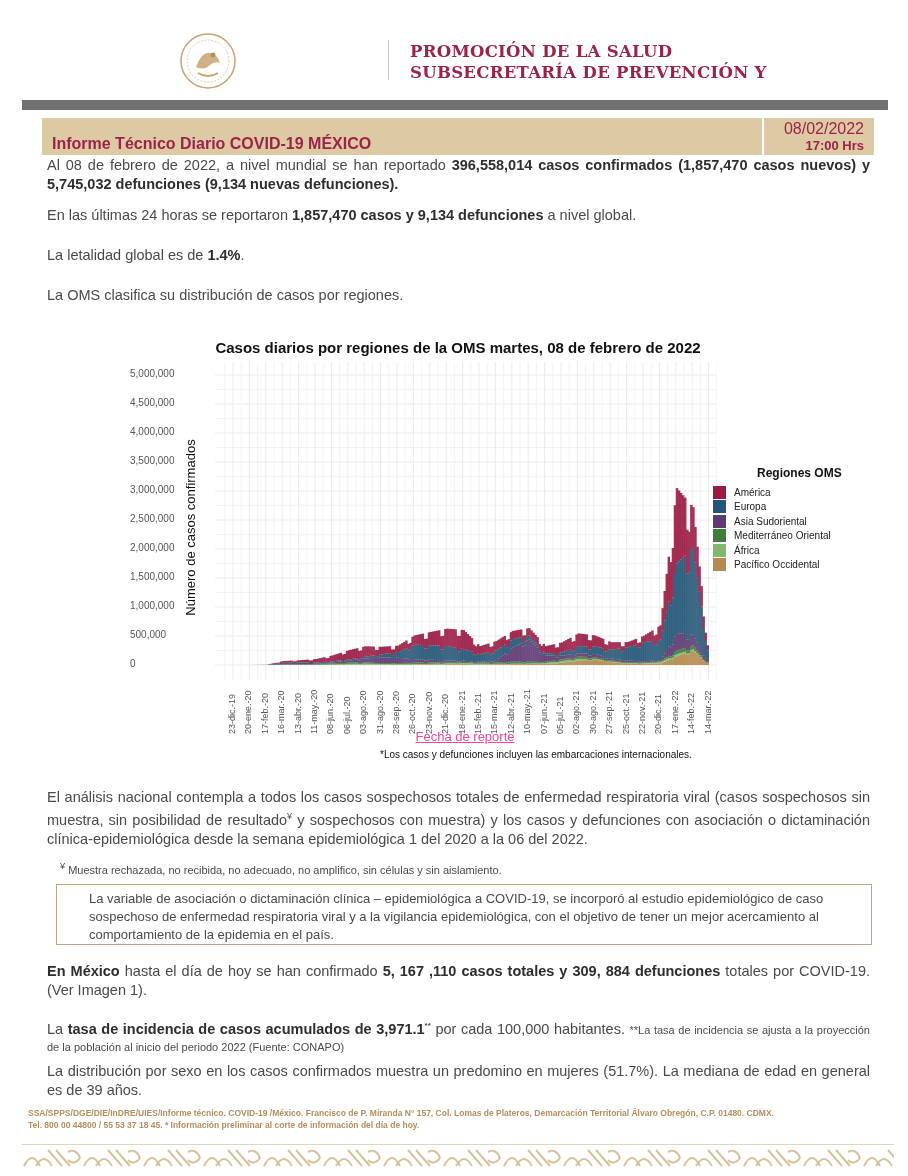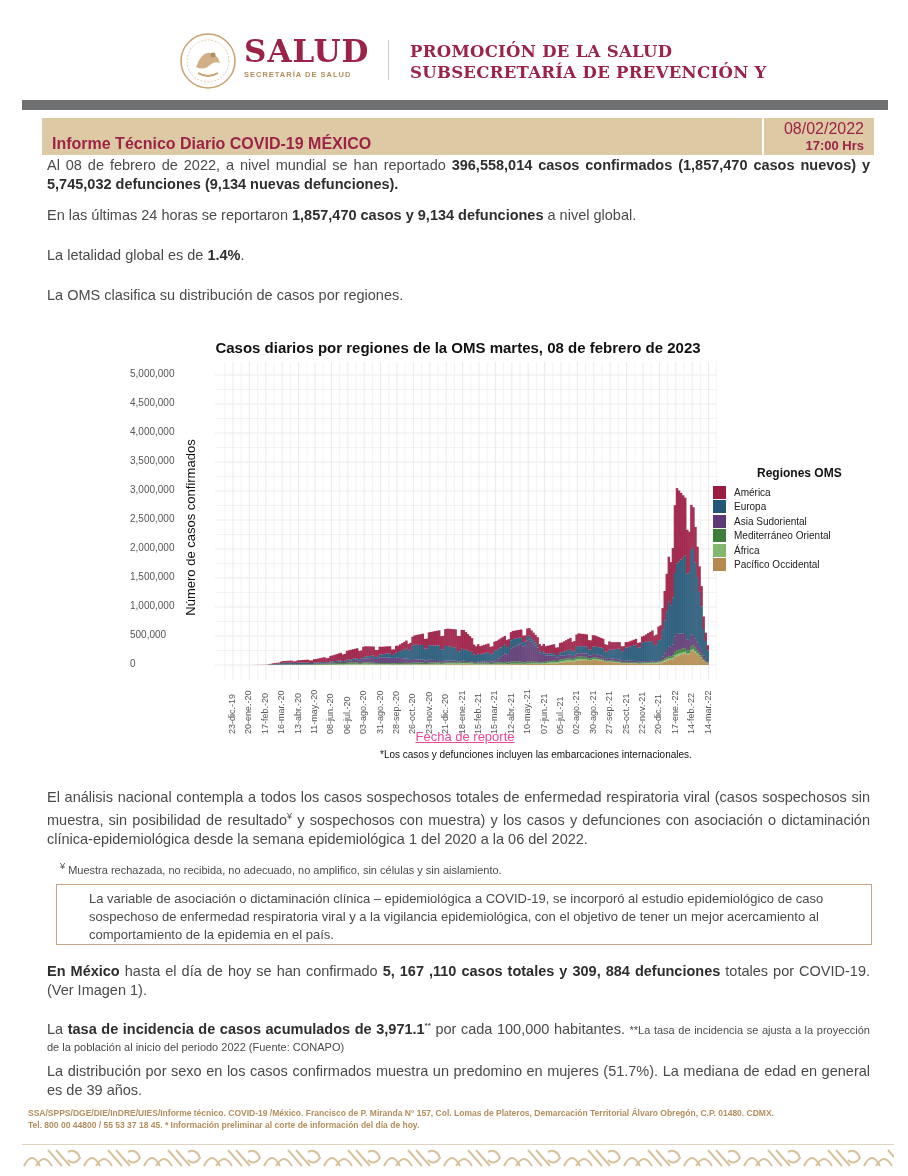--- a/index.html
+++ b/index.html
@@ -51,24 +51,20 @@
 <body>
 
 <div class="header">
   <svg class="seal" viewBox="0 0 56 56">
     <circle cx="28" cy="28" r="27" fill="none" stroke="#c9a273" stroke-width="1.5"></circle>
     <circle cx="28" cy="28" r="21" fill="none" stroke="#d8bb94" stroke-width="0.8" stroke-dasharray="2 1.5"></circle>
     <path d="M16 34 Q22 18 30 20 Q38 22 40 30 Q34 28 30 32 Q24 38 16 34Z" fill="#c9a273" opacity="0.85"></path>
     <path d="M18 40 Q28 46 38 40" fill="none" stroke="#c9a273" stroke-width="2"></path>
     <circle cx="33" cy="22" r="2.5" fill="#b38e5d"></circle>
   </svg>
-  <div class="brand">
-    <div class="brand-main">SALUD</div>
-    <div class="brand-sub">SECRETARÍA DE SALUD</div>
-  </div>
   <div class="header-divider"></div>
   <div class="subsec">
     <div>PROMOCIÓN DE LA SALUD</div>
     <div>SUBSECRETARÍA DE PREVENCIÓN Y</div>
   </div>
 </div>
 
 <div class="gray-bar"></div>
 
 <div class="title-band">
@@ -86,21 +82,21 @@
 <div class="para" style="top:206px;">
   <span>En las últimas 24 horas se reportaron </span><b>1,857,470 casos y 9,134 defunciones</b><span> a nivel global.</span>
 </div>
 <div class="para" style="top:246px;">
   <span>La letalidad global es de </span><b>1.4%</b><span>.</span>
 </div>
 <div class="para" style="top:286px;">
   <span>La OMS clasifica su distribución de casos por regiones.</span>
 </div>
 
-<div class="chart-title">Casos diarios por regiones de la OMS martes, 08 de febrero de 2023</div>
+<div class="chart-title">Casos diarios por regiones de la OMS martes, 08 de febrero de 2022</div>
 <div id="yticks">
     <div class="y-tick" style="left: 130px; top: 658px;">0</div>
     <div class="y-tick" style="left: 130px; top: 629px;">500,000</div>
     <div class="y-tick" style="left: 130px; top: 600px;">1,000,000</div>
     <div class="y-tick" style="left: 130px; top: 571px;">1,500,000</div>
     <div class="y-tick" style="left: 130px; top: 542px;">2,000,000</div>
     <div class="y-tick" style="left: 130px; top: 513px;">2,500,000</div>
     <div class="y-tick" style="left: 130px; top: 484px;">3,000,000</div>
     <div class="y-tick" style="left: 130px; top: 455px;">3,500,000</div>
     <div class="y-tick" style="left: 130px; top: 426px;">4,000,000</div>

